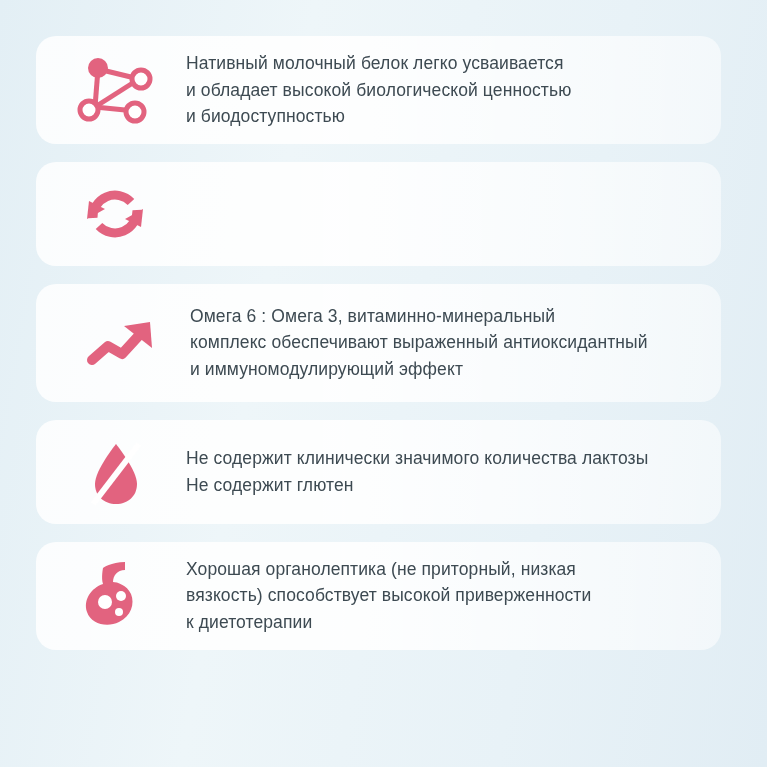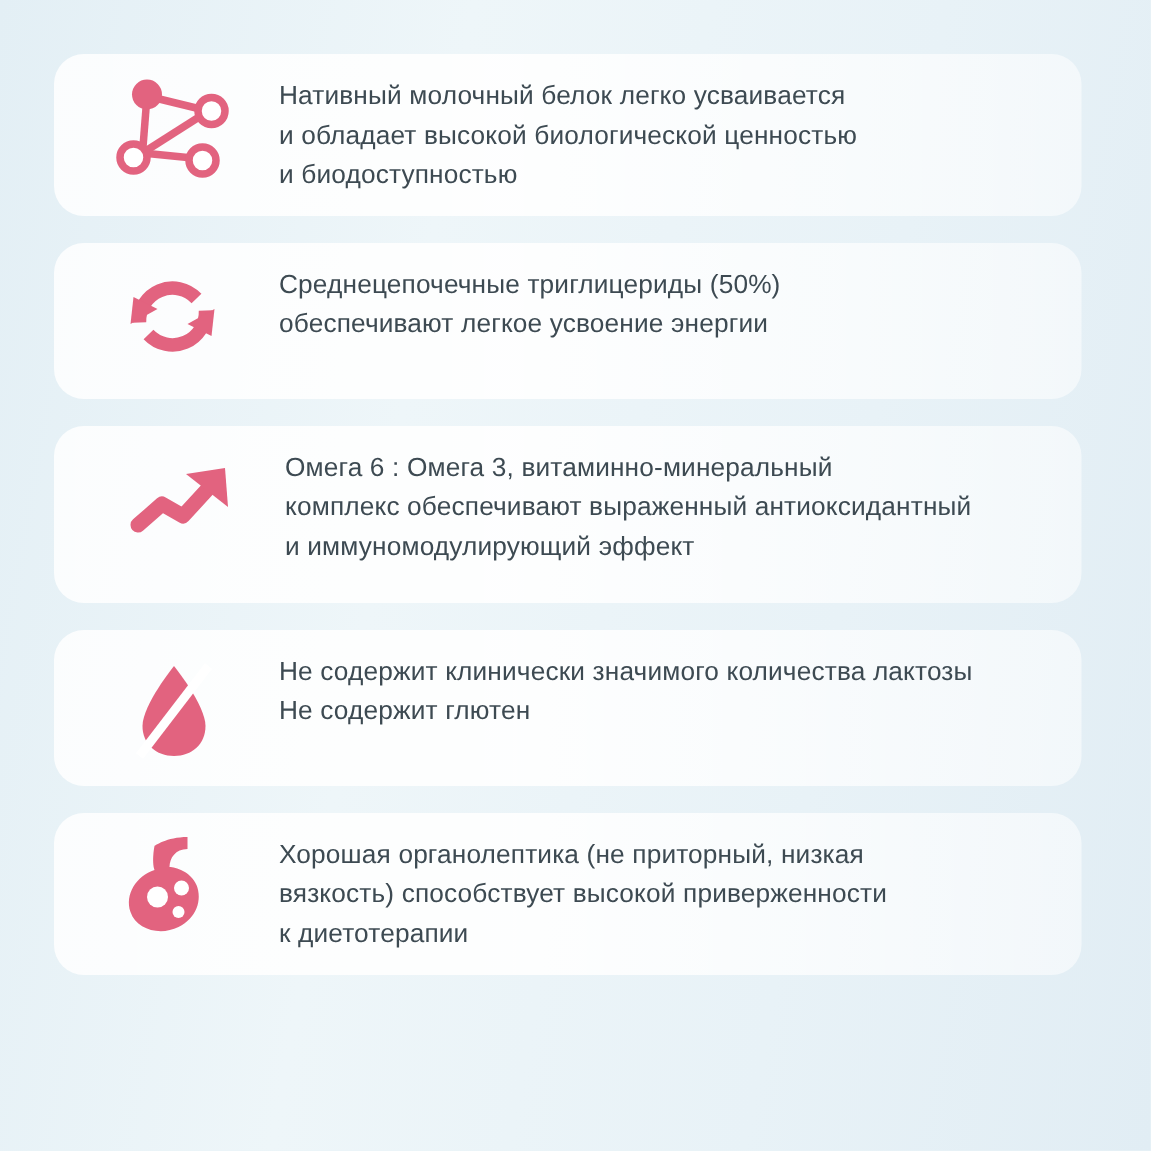--- a/index.html
+++ b/index.html
@@ -22,21 +22,21 @@
     padding: 36px 46px 36px 36px;
   }
   .features {
     display: flex;
     flex-direction: column;
     gap: 18px;
   }
   .feature-card {
     position: relative;
     display: flex;
-    align-items: flex-start;
+    align-items: center;
     background: linear-gradient(90deg, rgba(255,255,255,0.85) 0%, rgba(255,255,255,0.92) 45%, rgba(255,255,255,0.55) 100%);
     border-radius: 20px;
     min-height: 104px;
     box-sizing: border-box;
     padding: 14px 20px 14px 10px;
   }
   .feature-card.tall {
     min-height: 118px;
     padding-left: 14px;
   }
@@ -86,22 +86,20 @@
       <div class="icon-wrap">
         <svg width="86" height="70" viewBox="0 0 86 70">
           <g fill="none" stroke="#e2637f" stroke-width="9" stroke-linecap="butt">
             <path d="M20 39 A22 22 0 0 1 58 23"></path>
             <path d="M64 31 A22 22 0 0 1 26 47"></path>
           </g>
           <polygon points="16,22 32,30 14,40" fill="#e2637f"></polygon>
           <polygon points="68,48 52,40 70,30" fill="#e2637f"></polygon>
         </svg>
       </div>
-      <div class="feature-text">Среднецепочечные триглицериды (50%)
-обеспечивают легкое усвоение энергии</div>
     </div>
 
     <div class="feature-card tall">
       <div class="icon-wrap">
         <svg width="92" height="70" viewBox="0 0 92 70">
           <polyline points="18,52 34,38 48,46 70,22" fill="none" stroke="#e2637f" stroke-width="10" stroke-linejoin="round" stroke-linecap="round"></polyline>
           <polygon points="76,14 78,40 50,18" fill="#e2637f"></polygon>
         </svg>
       </div>
       <div class="feature-text">Омега 6 : Омега 3, витаминно-минеральный

